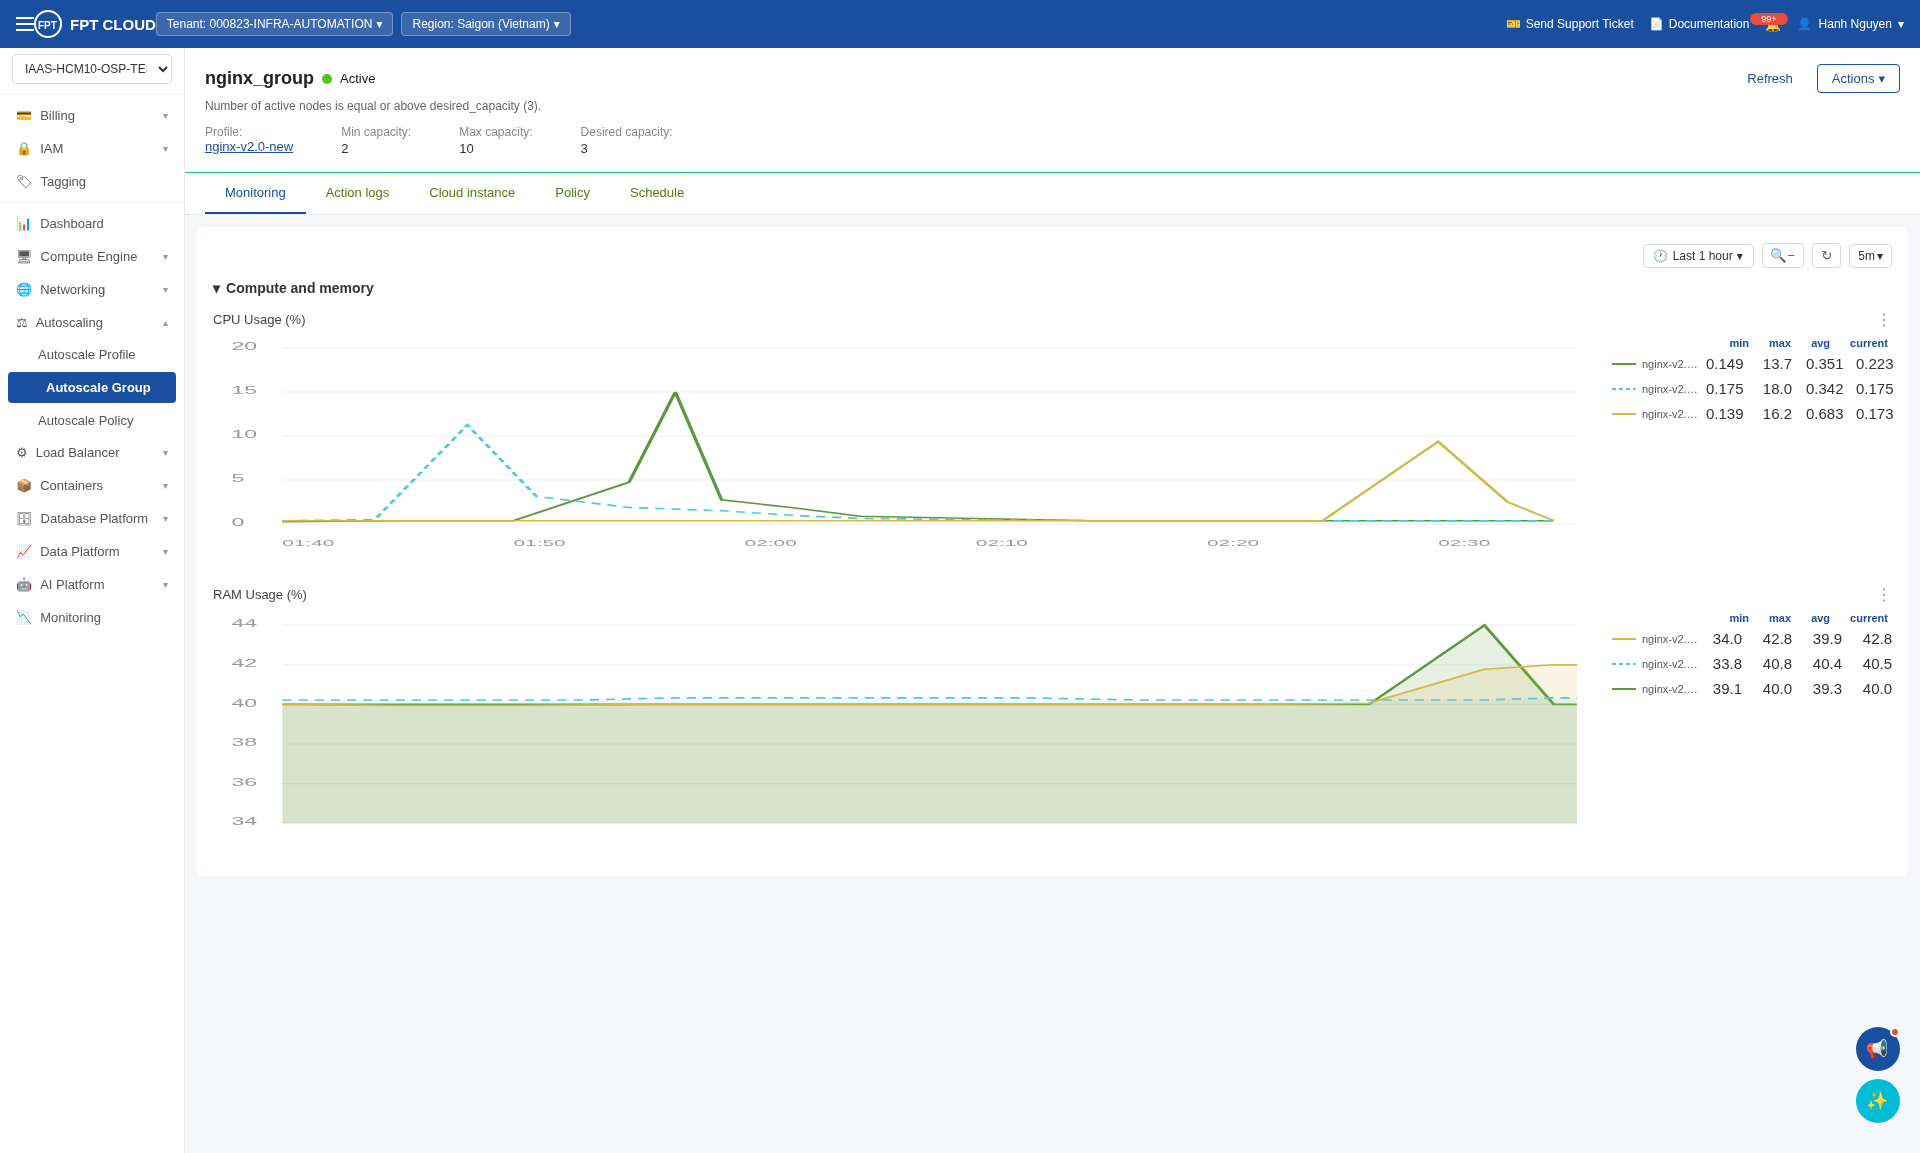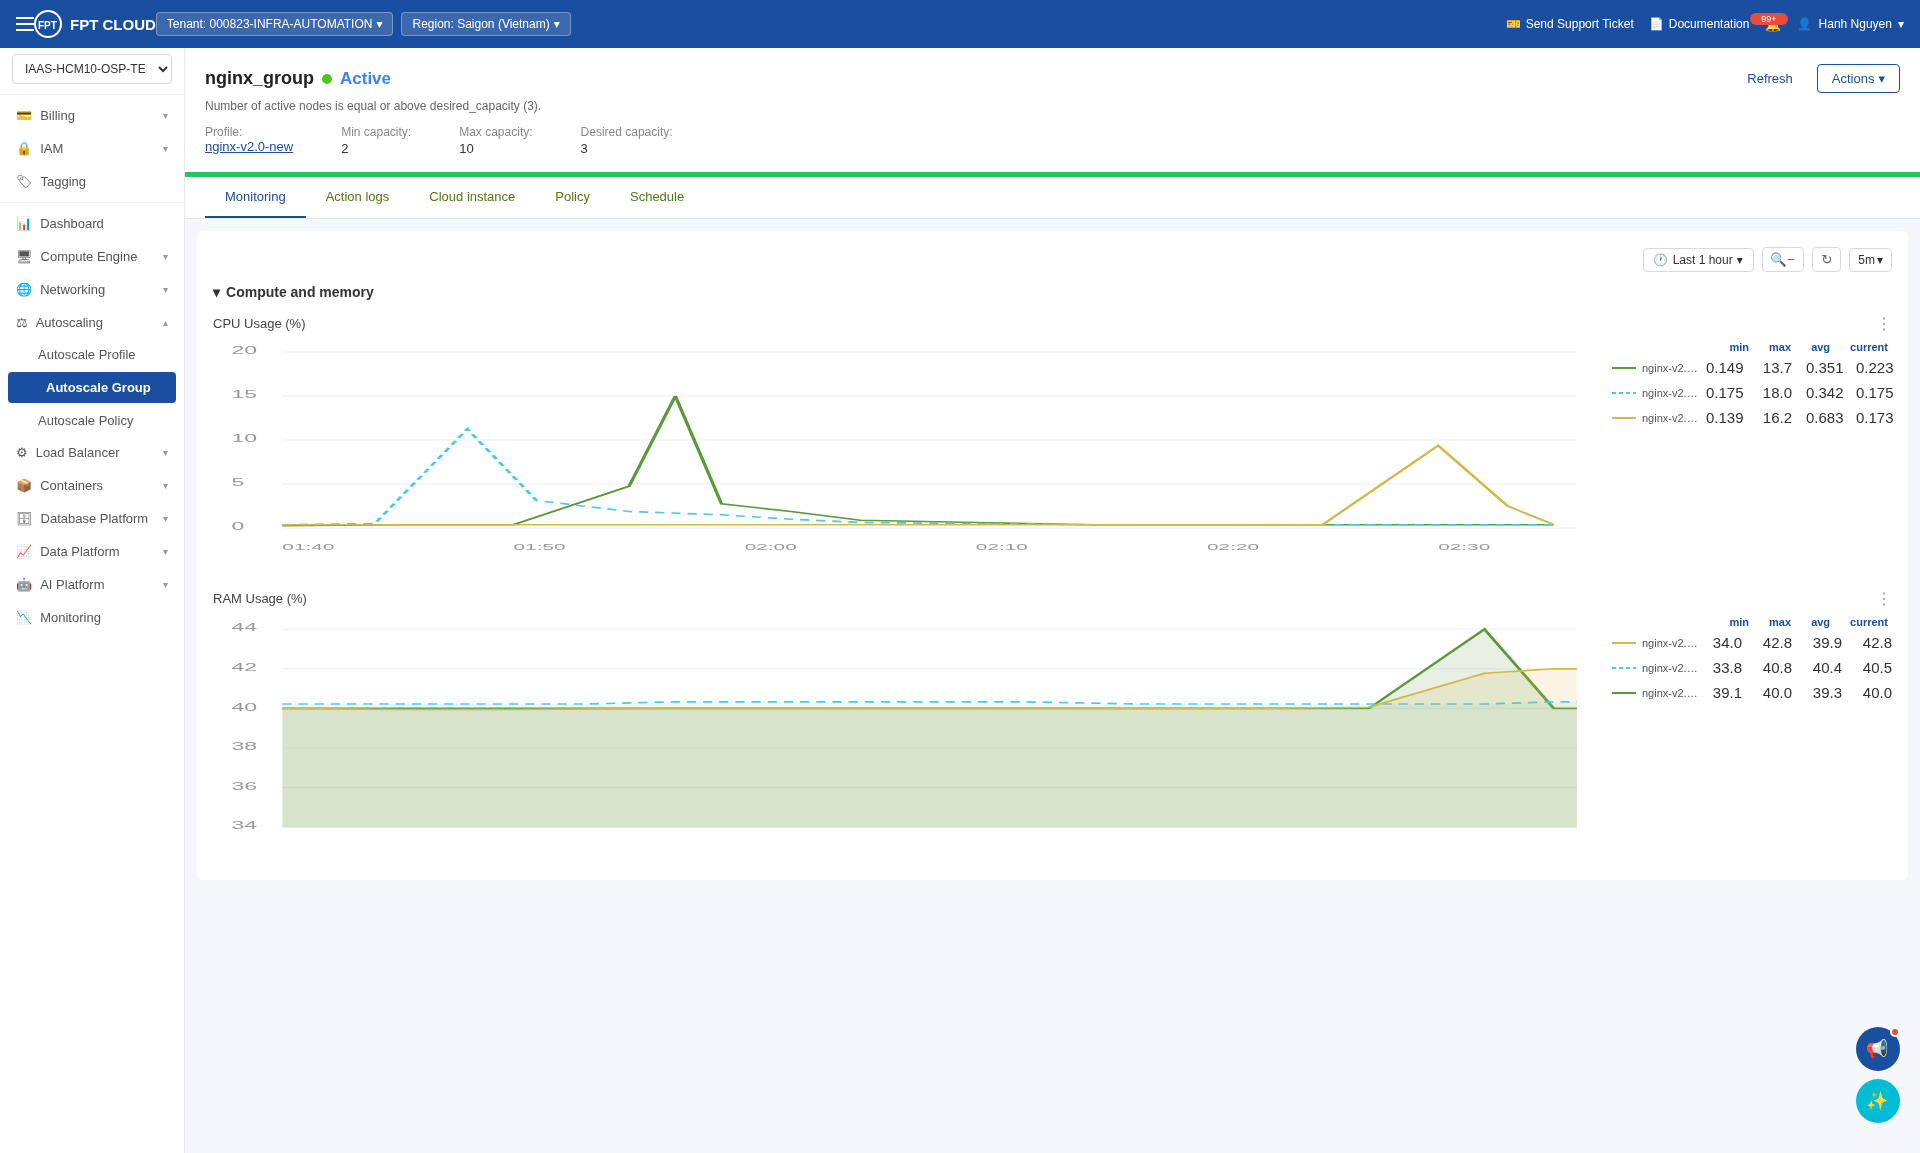--- a/index.html
+++ b/index.html
@@ -29,25 +29,25 @@
     .sidebar-sub-item.active-sub { color: #1a4fa0; font-weight: 600; }
     .sidebar-dropdown { padding: 6px 12px; }
     select.env-select { width: 100%; padding: 6px 8px; border: 1px solid #d9d9d9; border-radius: 4px; font-size: 12px; color: #333; background: #fff; cursor: pointer; }
     .chevron { font-size: 10px; color: #999; }
     .divider { height: 1px; background: #f0f0f0; margin: 4px 0; }
 
     
     .content { flex: 1; overflow-y: auto; padding: 0; background: #f5f7fa; }
 
     
-    .group-header { background: #fff; padding: 16px 20px; border-bottom: 5px solid #22c55e; }
+    .group-header { background: #fff; padding: 16px 20px; border-bottom: 1px solid #22c55e; }
     .group-title-row { display: flex; align-items: center; justify-content: space-between; margin-bottom: 6px; }
     .group-title { display: flex; align-items: center; gap: 8px; font-size: 18px; font-weight: 600; color: #222; }
     .status-dot { width: 10px; height: 10px; border-radius: 50%; background: #52c41a; display: inline-block; }
-    .status-label { color: #3b82f6; font-size: 17px; font-weight: 700; }
+    .status-label { color: #0f172a; font-size: 13px; font-weight: 400; }
     .header-actions { display: flex; align-items: center; gap: 24px; }
     .refresh-btn { background: none; border: none; color: #1a4fa0; cursor: pointer; font-size: 13px; }
     .actions-btn { background: #fff; border: 1px solid #1a4fa0; color: #1a4fa0; padding: 6px 14px; border-radius: 4px; cursor: pointer; font-size: 13px; display: flex; align-items: flex-start; gap: 4px; }
     .group-desc { font-size: 12px; color: #666; margin-bottom: 12px; }
     .group-meta { display: flex; gap: 48px; margin-top: 8px; }
     .meta-item label { font-size: 12px; color: #888; display: block; }
     .meta-item .meta-val { font-size: 13px; color: #333; margin-top: 2px; }
     .meta-item a { color: #1a4fa0; font-size: 13px; }
 
     

